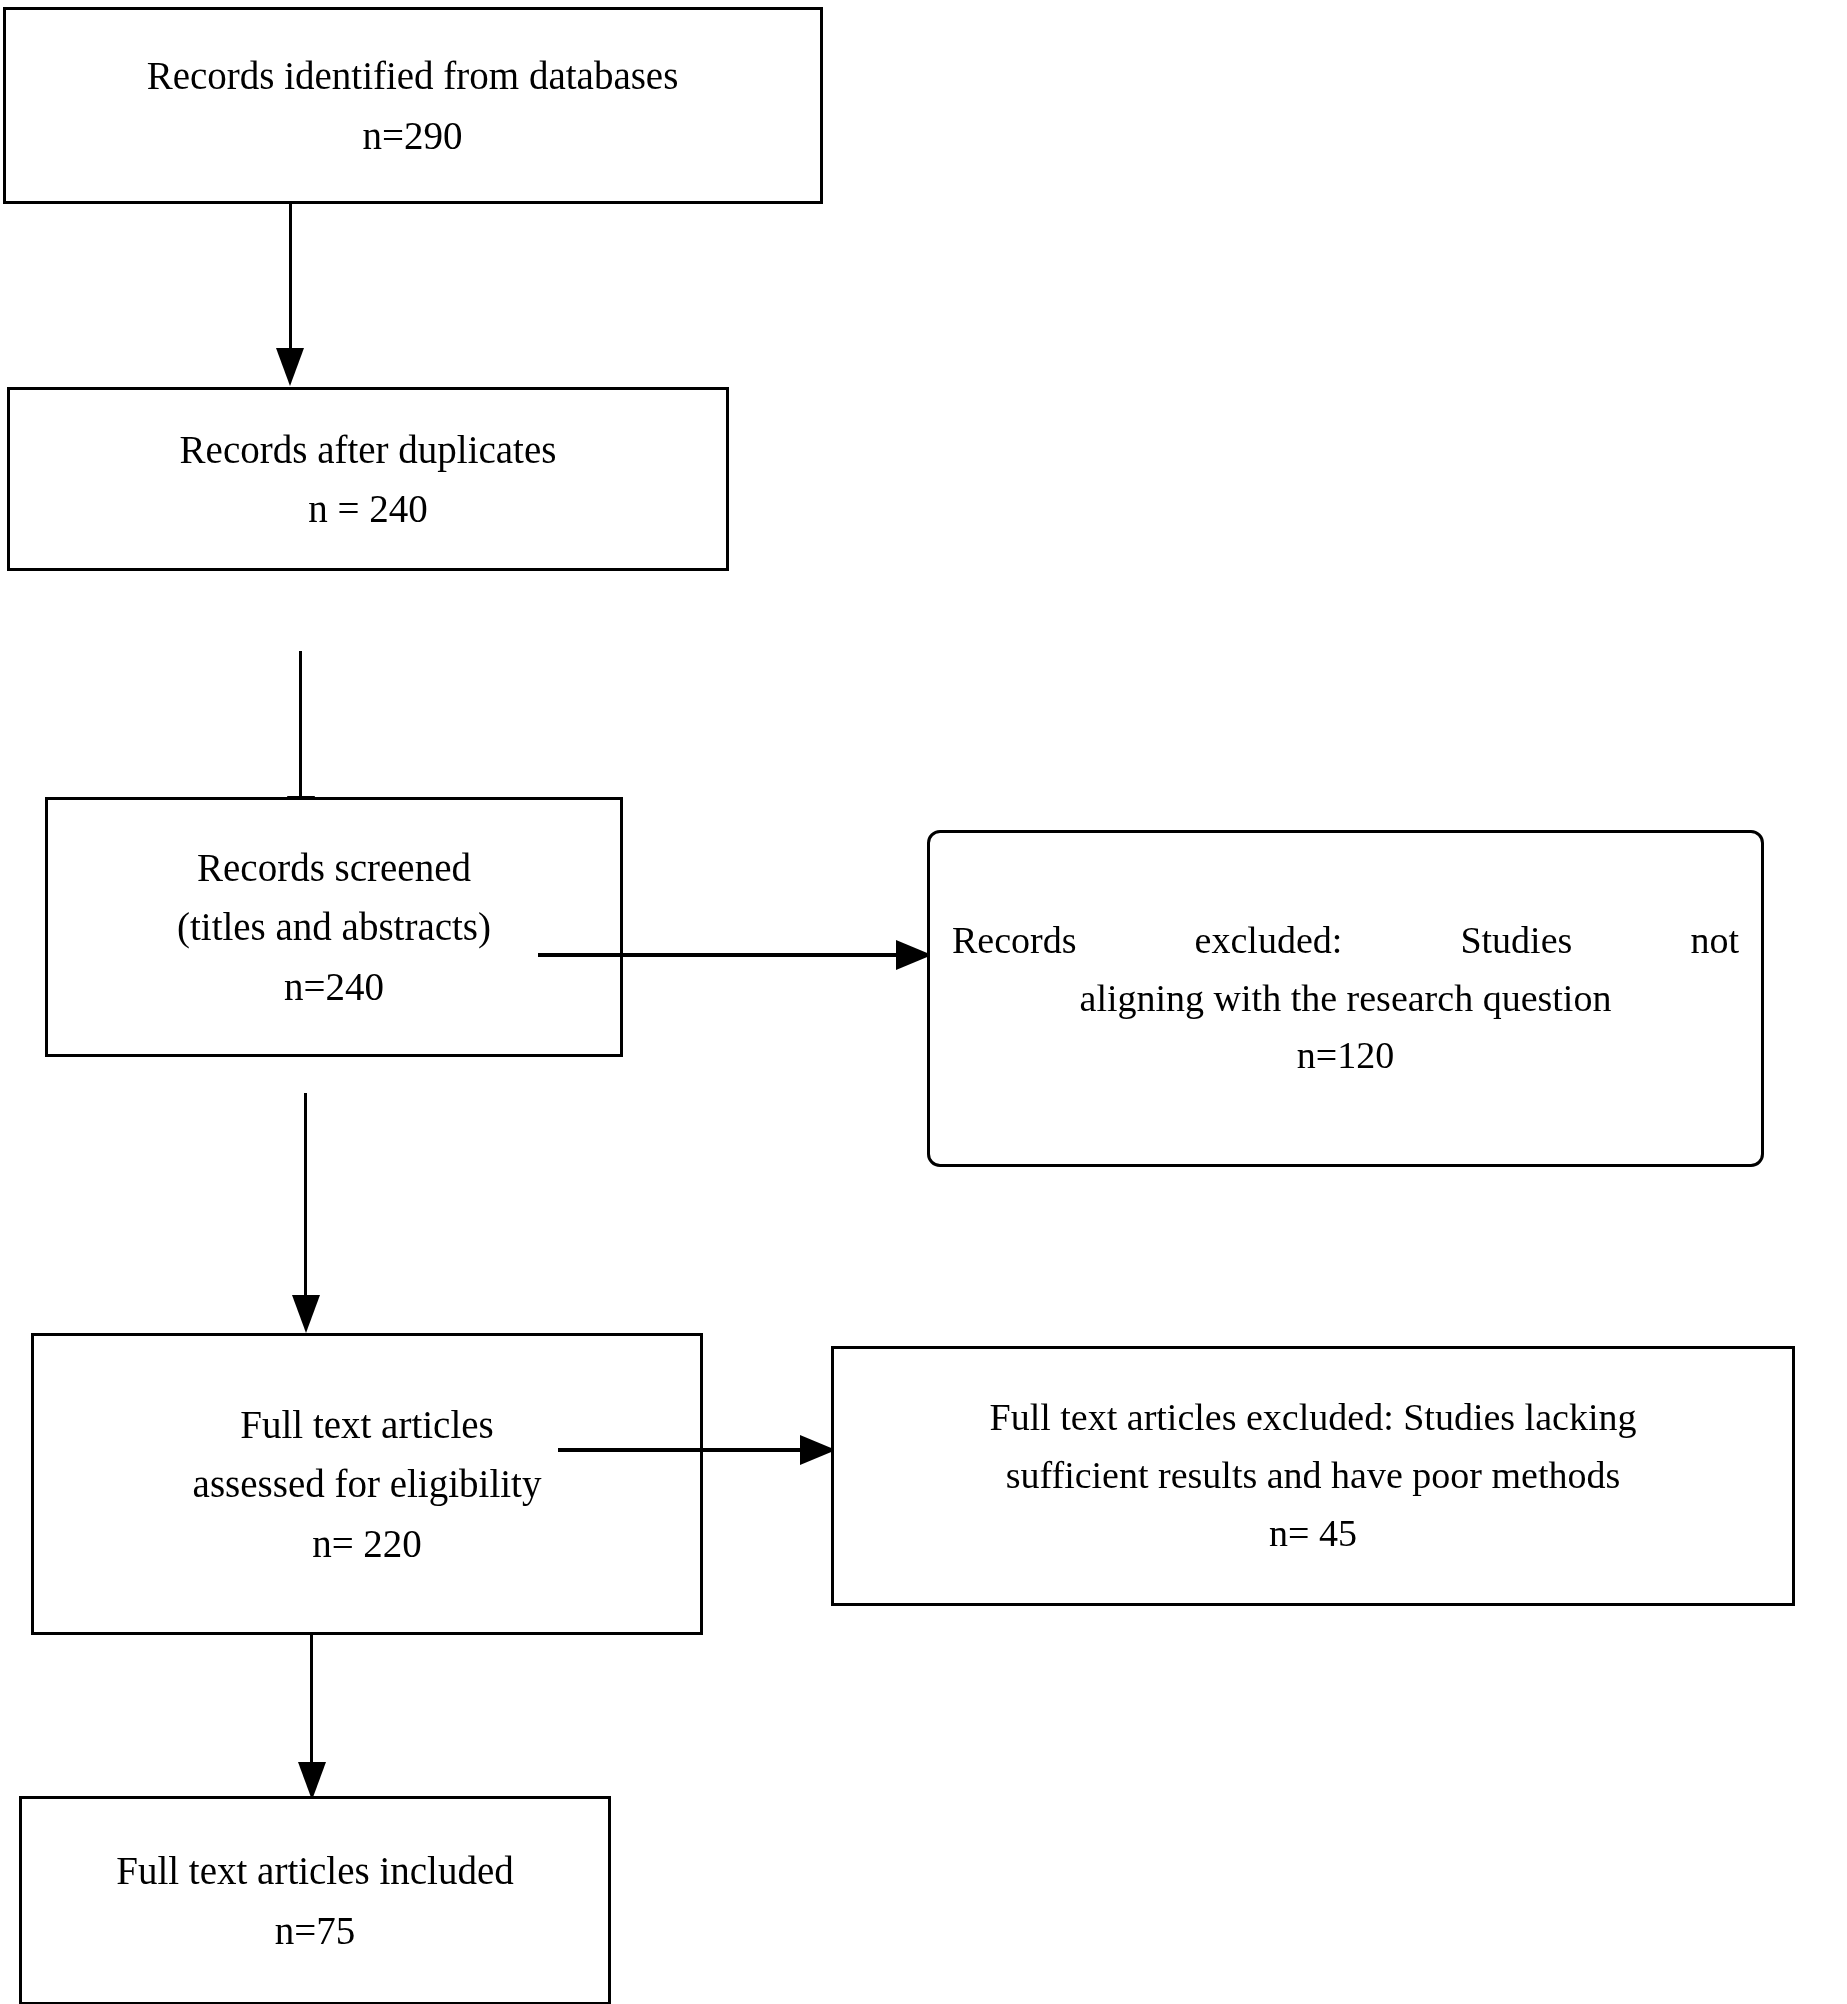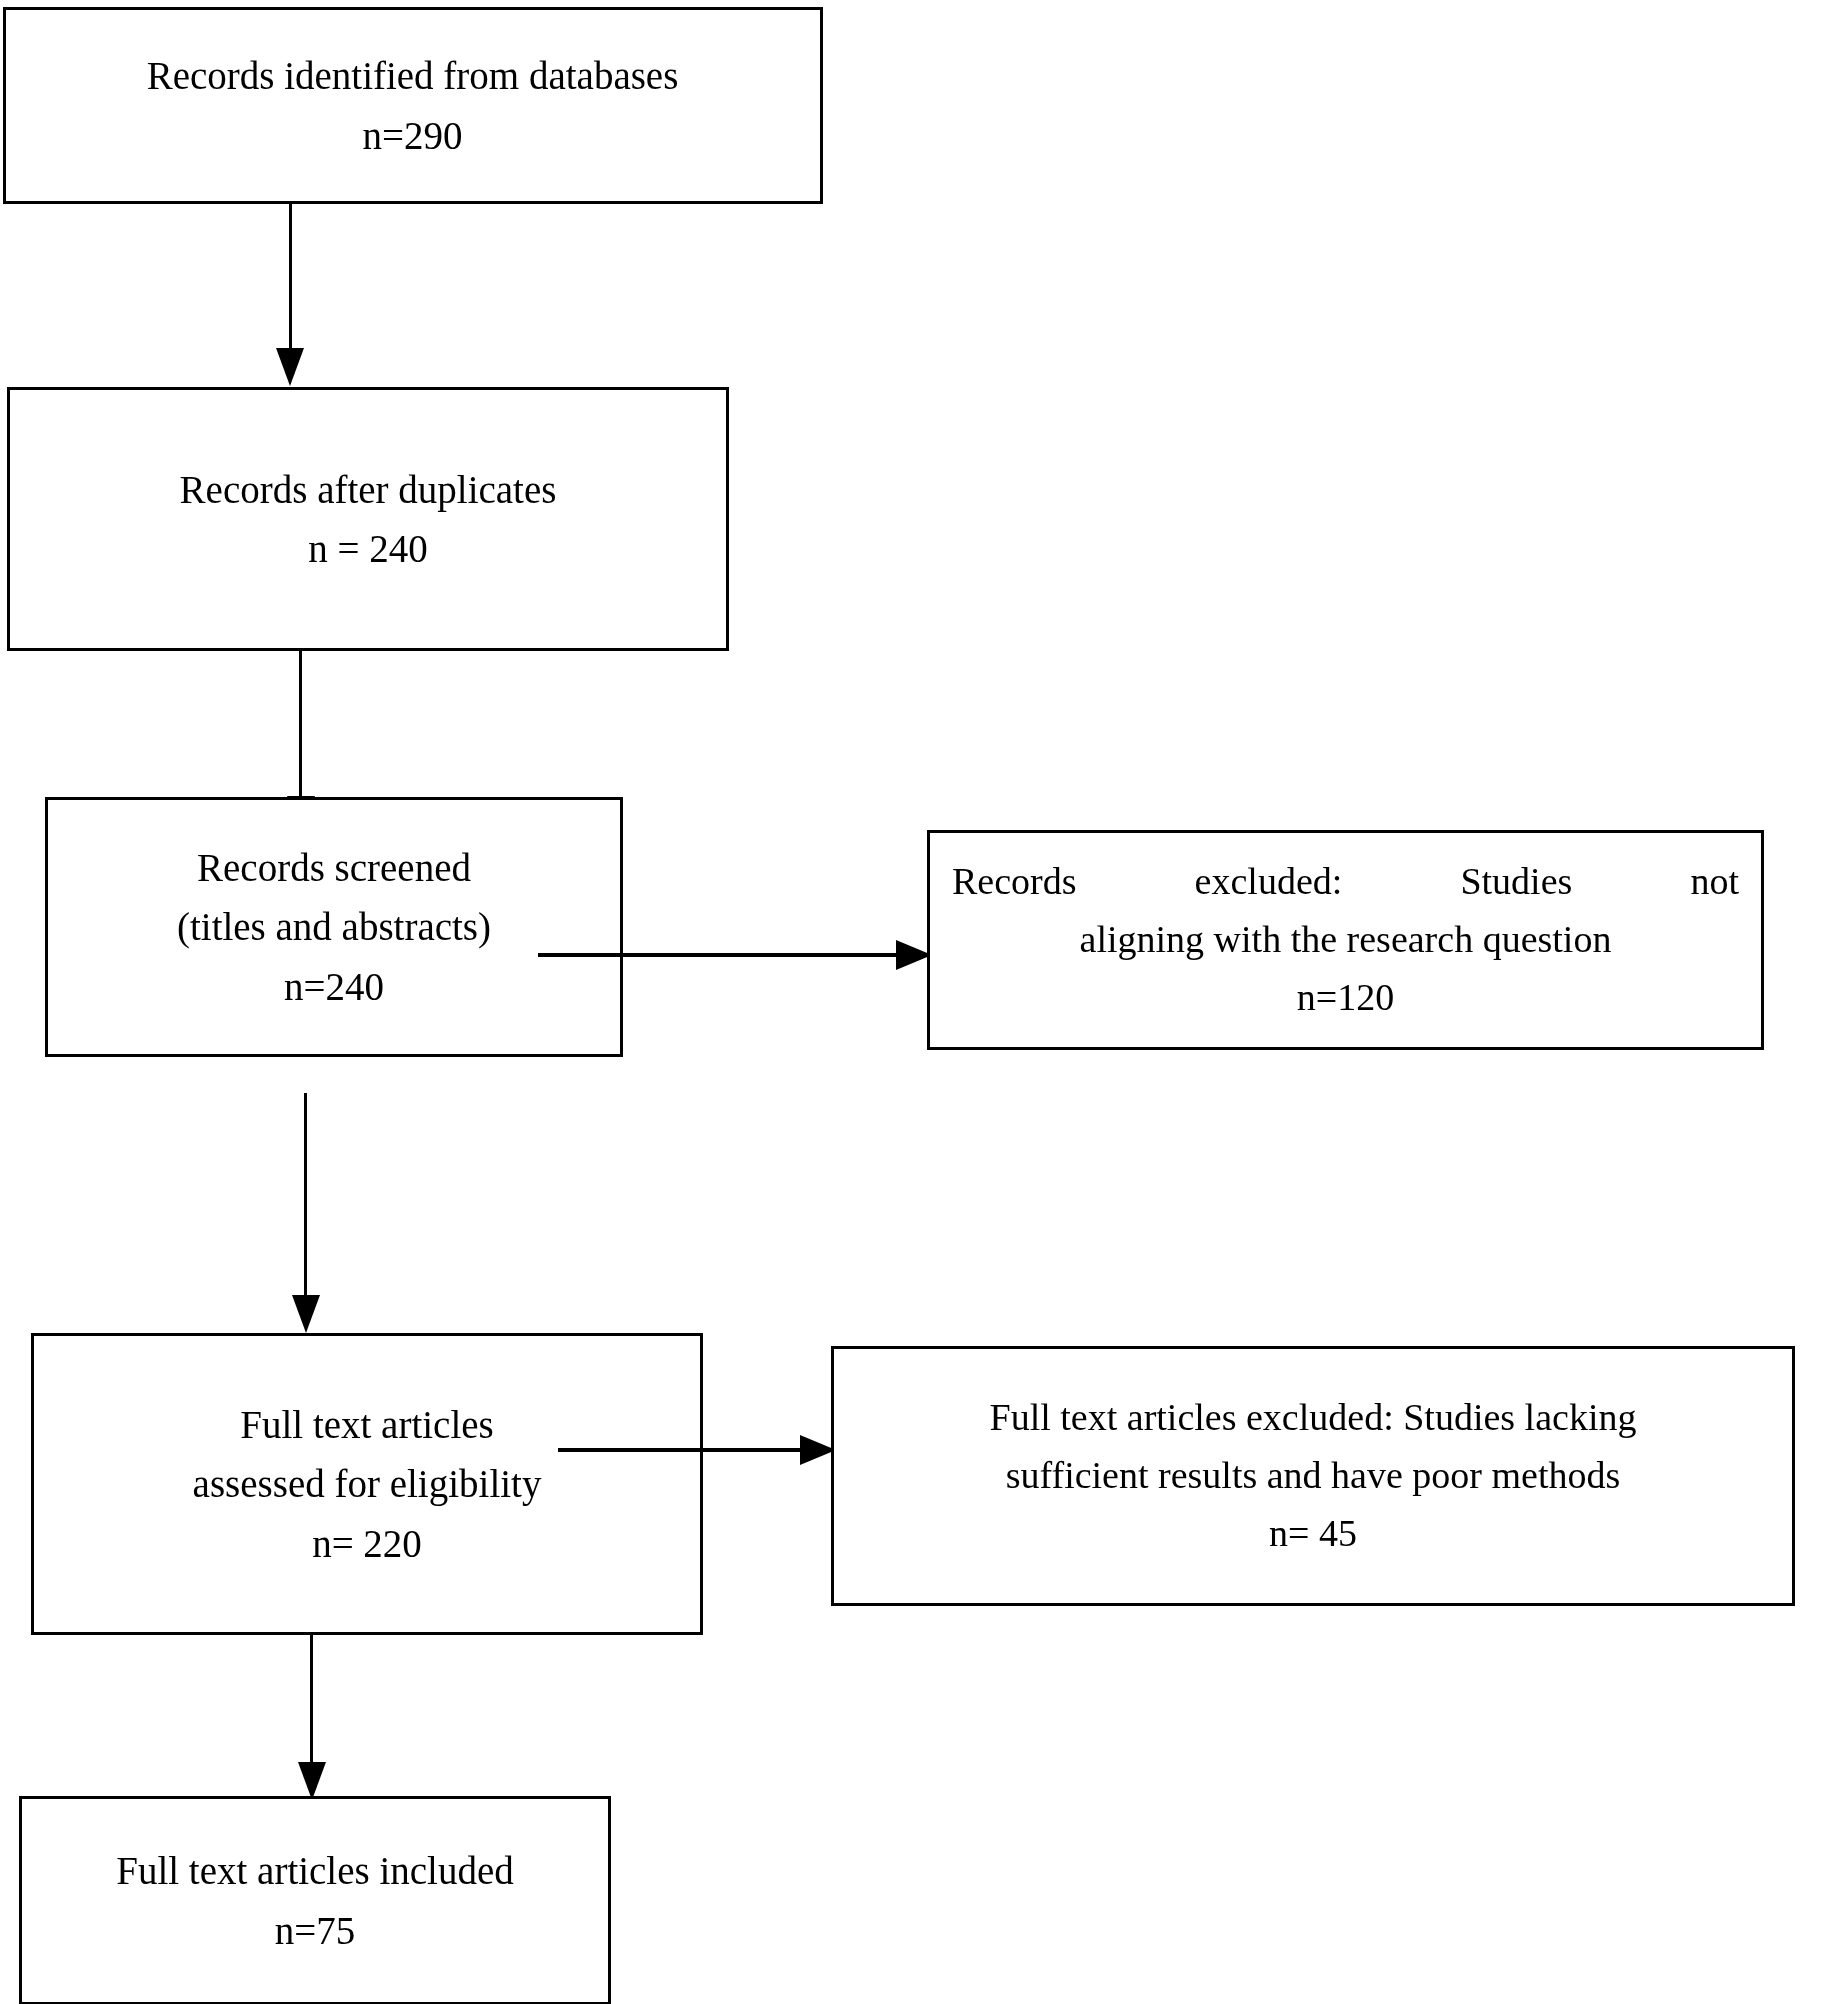--- a/index.html
+++ b/index.html
@@ -81,38 +81,38 @@
 <div id="canvas">
 
   <div class="node" style="left:2.5px; top:7px; width:820px; height:197px;">
     <span class="line">Records identified from databases</span>
     <span class="line">n=290</span>
   </div>
 
   <div class="vline" style="left:289px; top:204px; height:146px;"></div>
   <div class="arrow-down" style="left:276px; top:348px;"></div>
 
-  <div class="node" style="left:7px; top:387px; width:722px; height:264px;">
+  <div class="node" style="left:7px; top:387px; width:722px; height:184px;">
     <span class="line">Records after duplicates</span>
     <span class="line">n = 240</span>
   </div>
 
   <div class="vline" style="left:299px; top:651px; height:147px;"></div>
   <div class="arrow-down" style="left:287px; top:796px;"></div>
 
   <div class="node" style="left:45px; top:797px; width:578px; height:260px;">
     <span class="line">Records screened</span>
     <span class="line">(titles and abstracts)</span>
     <span class="line">n=240</span>
   </div>
 
   <div class="hline" style="left:538px; top:953px; width:359px;"></div>
   <div class="arrow-right" style="left:896px; top:940px;"></div>
 
-  <div class="node justify wide" style="left:927px; top:830px; width:837px; height:220px; padding:0 22px;">
+  <div class="node justify wide" style="left:927px; top:830px; width:837px; height:337px; padding:0 22px;border-radius:13px;">
     <span class="line j">Records excluded: Studies not</span>
     <span class="line">aligning with the research question</span>
     <span class="line">n=120</span>
   </div>
 
   <div class="vline" style="left:304px; top:1093px; height:204px;"></div>
   <div class="arrow-down" style="left:292px; top:1295px;"></div>
 
   <div class="node" style="left:31px; top:1333px; width:672px; height:302px;">
     <span class="line">Full text articles</span>

